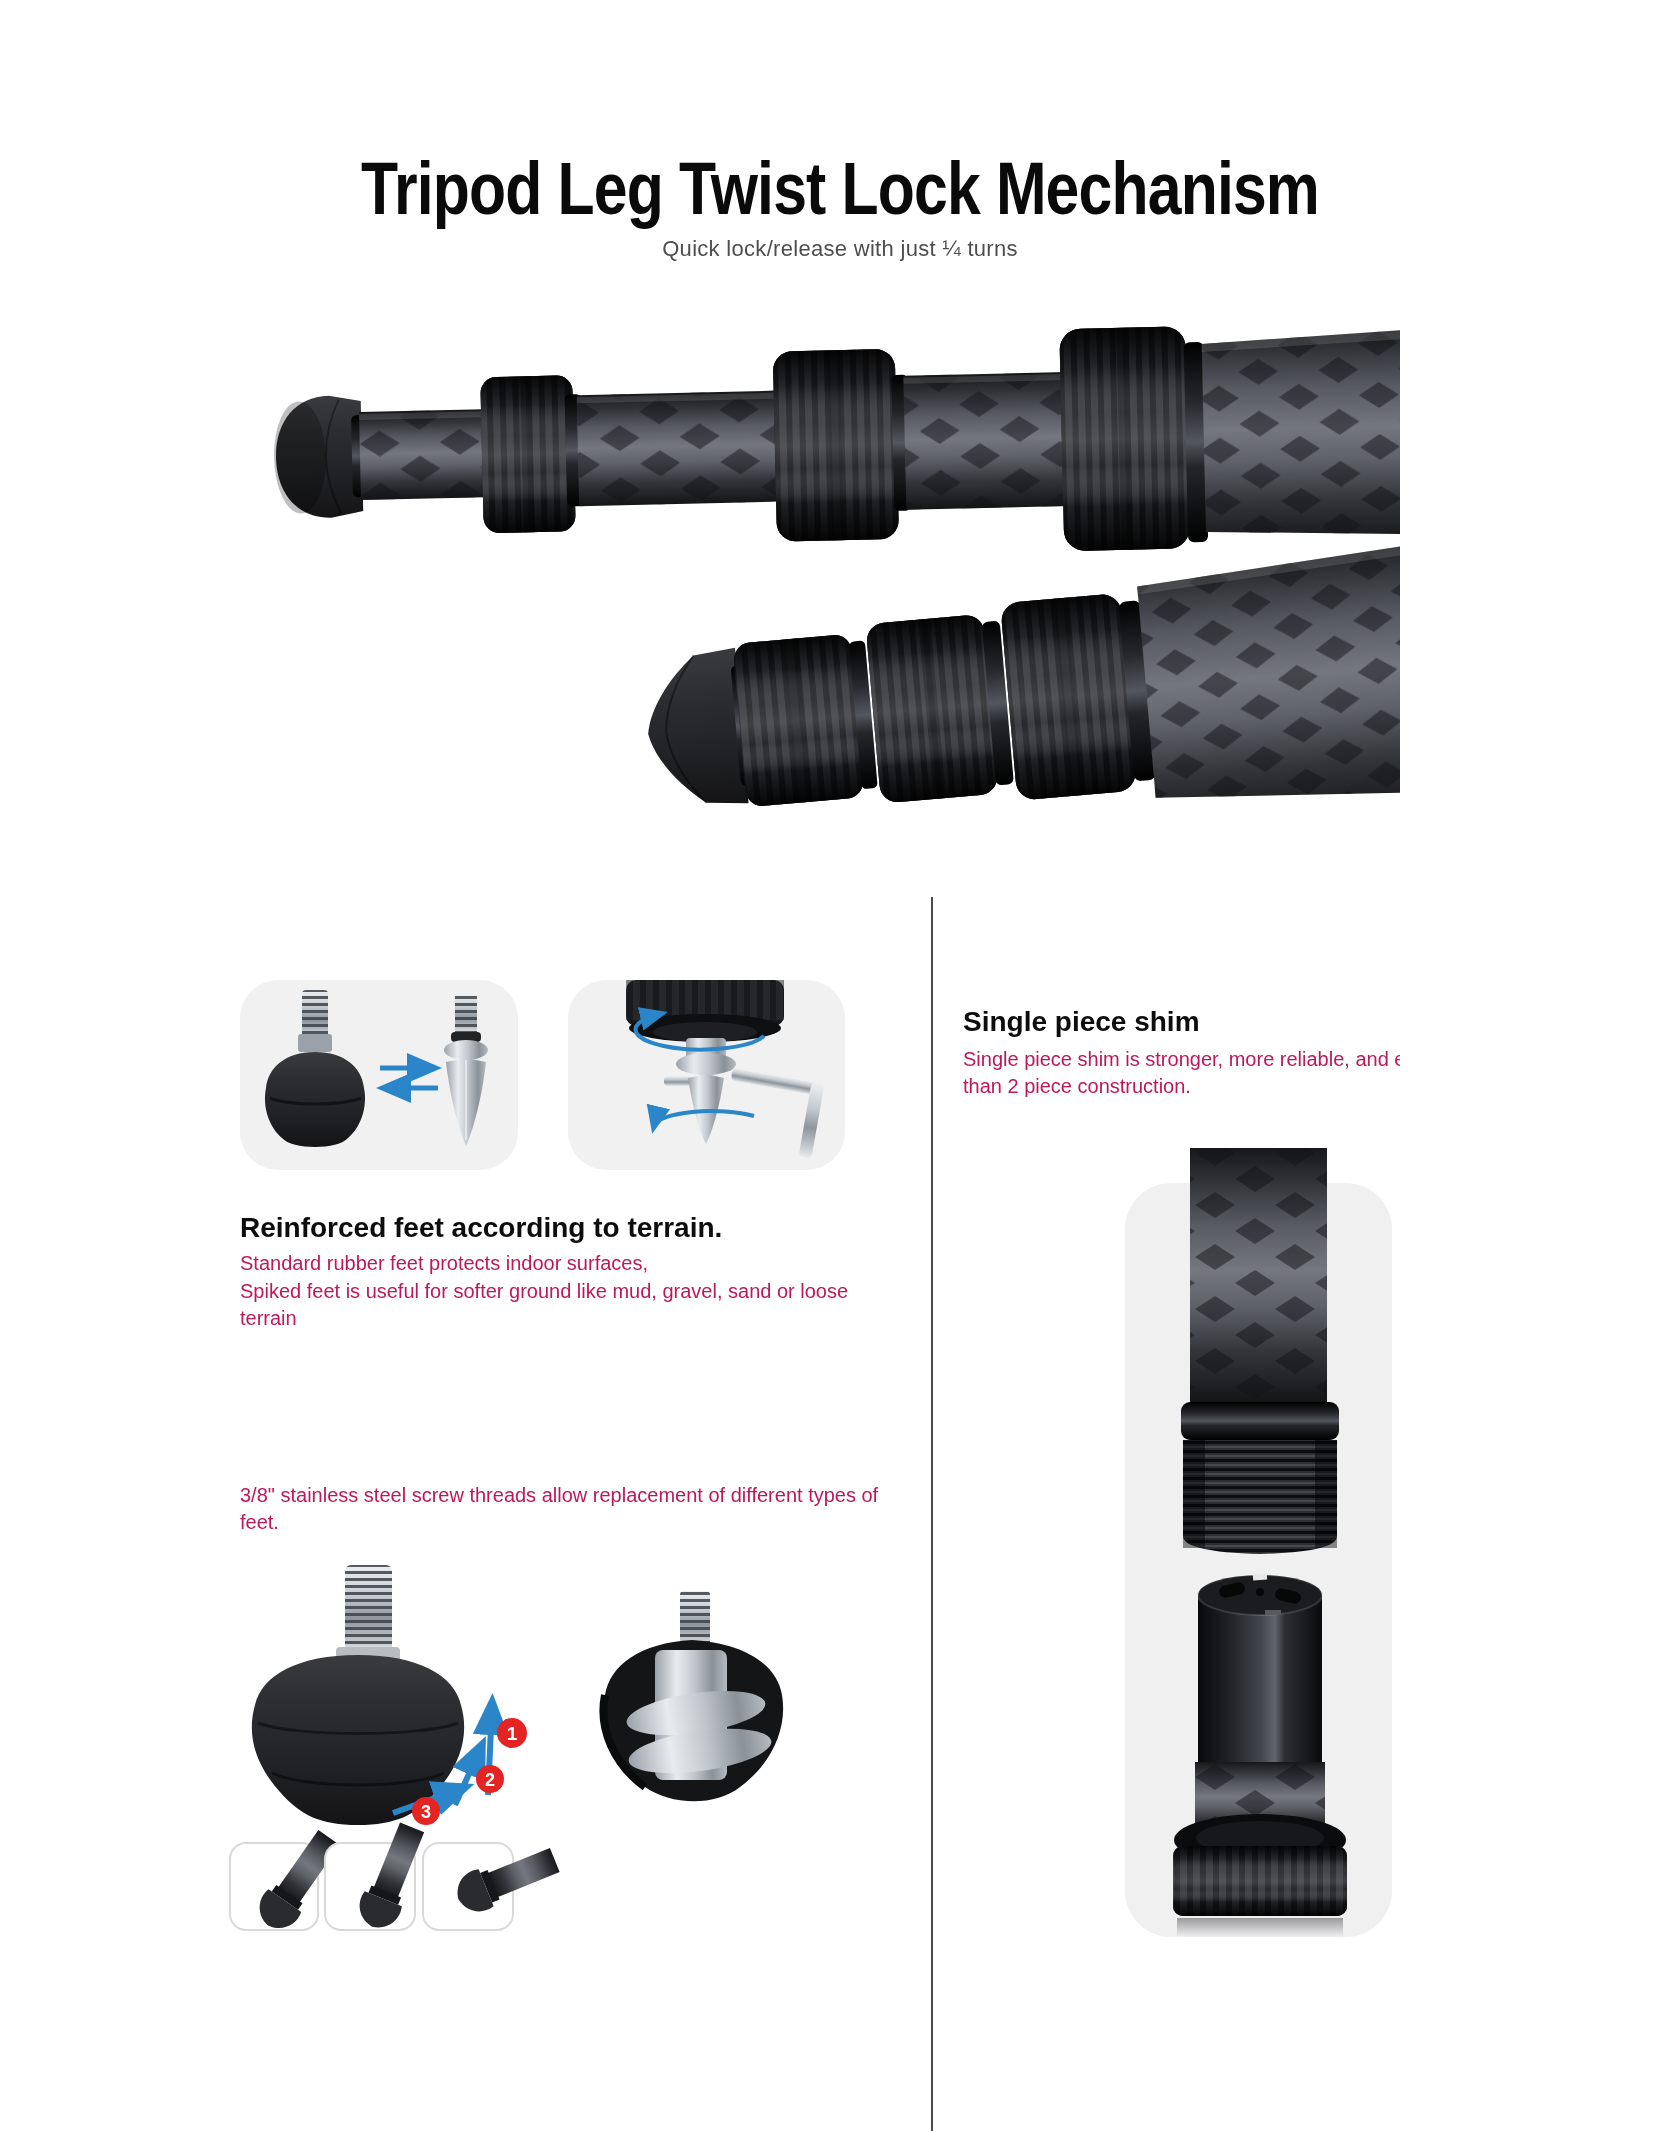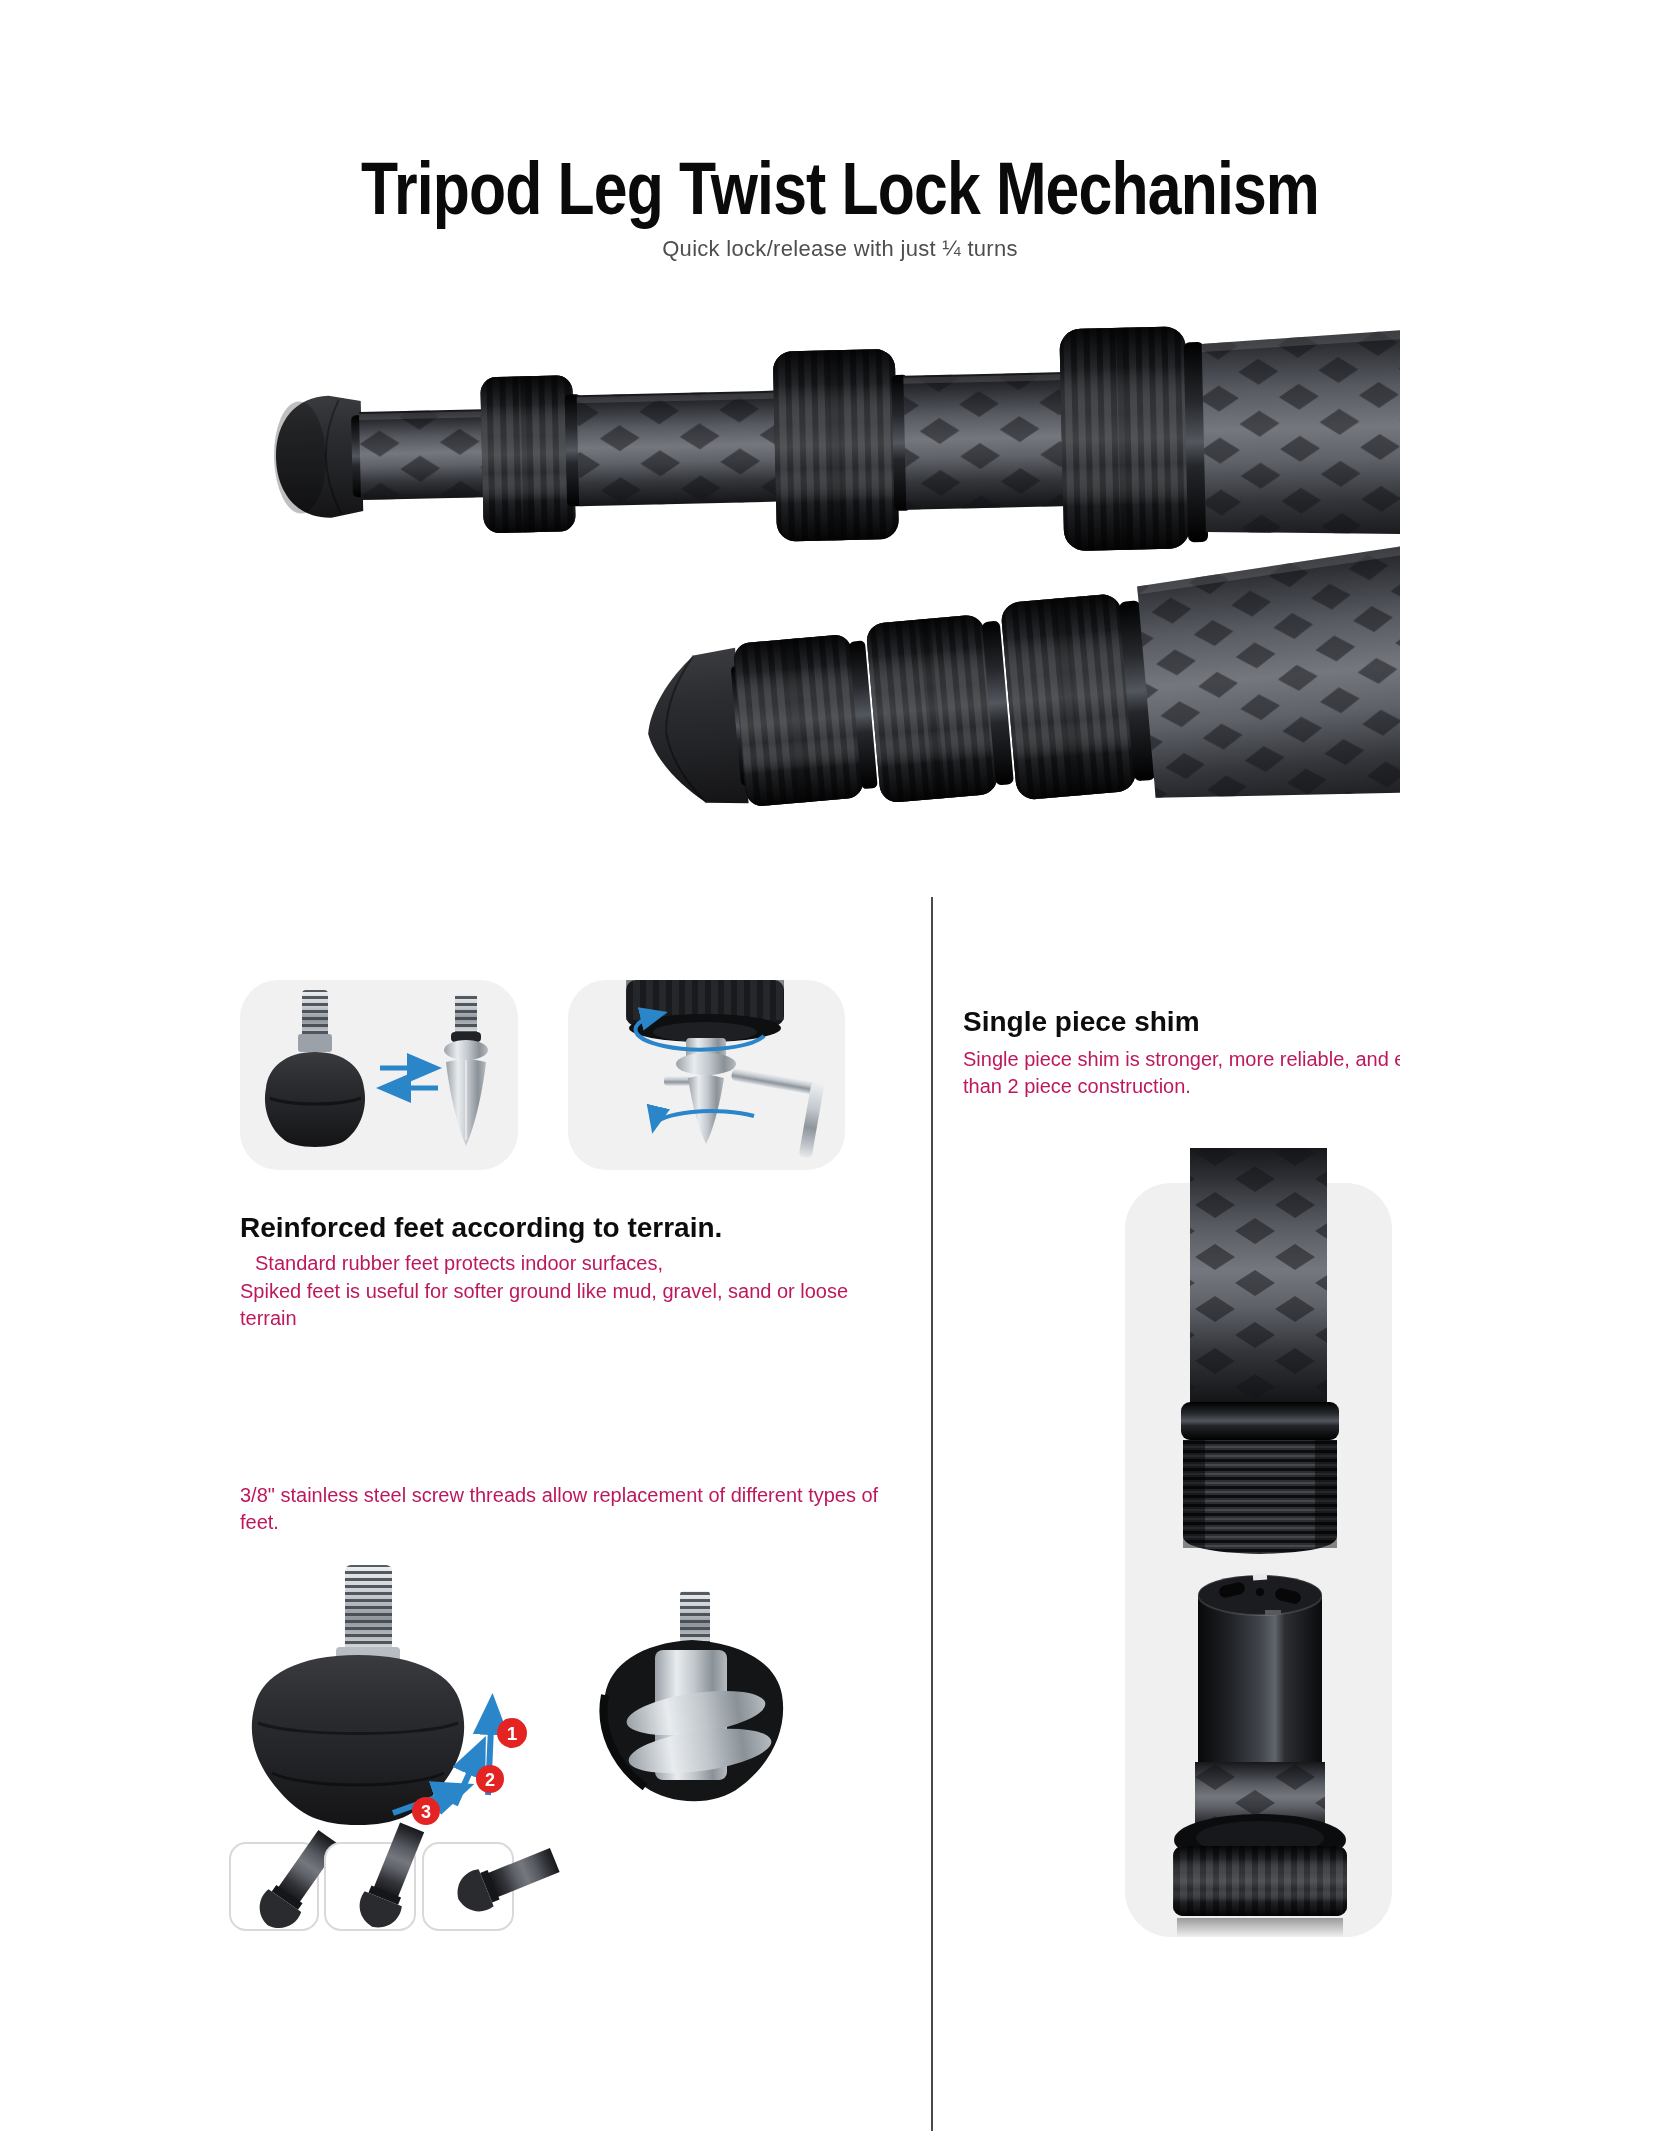--- a/index.html
+++ b/index.html
@@ -230,21 +230,21 @@
       <rect x="160" y="96" width="92" height="13" rx="5" fill="url(#metalG)"></rect>
       <rect x="240" y="96" width="13" height="76" rx="5" fill="url(#metalG)"></rect>
     </g>
     <g stroke="#2a86c9" stroke-width="4" fill="none">
       <path d="M196,56 A66,20 0 1 1 92,34" marker-end="url(#mArrow)"></path>
       <path d="M186,136 A58,16 0 0 0 86,146" marker-end="url(#mArrow)"></path>
     </g>
   </svg>
 
   <h2 class="abs h2" style="left:240px;top:1210px;width:680px">Reinforced feet according to terrain.</h2>
-  <p class="abs body-txt" style="left:255px;top:1250px;width:648px">Standard rubber feet protects indoor surfaces,</p>
+  <p class="abs body-txt" style="left:240px;top:1250px;width:648px">Standard rubber feet protects indoor surfaces,</p>
   <p class="abs body-txt" style="left:240px;top:1278px;width:648px">Spiked feet is useful for softer ground like mud, gravel, sand or loose terrain</p>
 
   <p class="abs body-txt" style="left:240px;top:1482px;width:648px">3/8" stainless steel screw threads allow replacement of different types of feet.</p>
 
   <svg class="abs" style="left:200px;top:1555px" width="650" height="390" viewBox="0 0 650 390">
     <g>
       <rect x="145" y="10" width="47" height="90" rx="6" fill="url(#metalG)"></rect>
       <rect x="145" y="10" width="47" height="90" rx="6" fill="url(#pscrew)"></rect>
       <rect x="136" y="92" width="64" height="24" rx="4" fill="#b7bdc3"></rect>
       <path d="M158,100 C98,100 62,120 55,150 C45,185 60,215 80,237 C100,260 120,270 158,270 C196,270 216,260 236,237 C256,215 271,185 261,150 C254,120 218,100 158,100 Z" fill="url(#rubberG)"></path>

